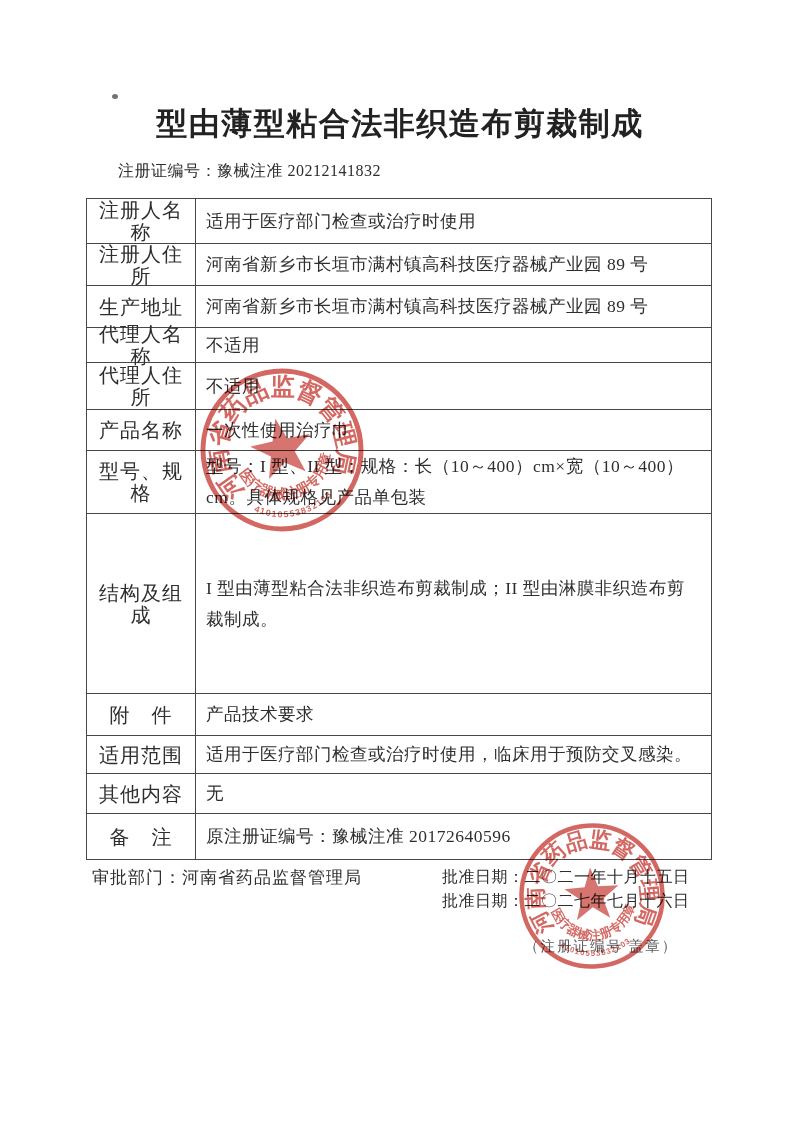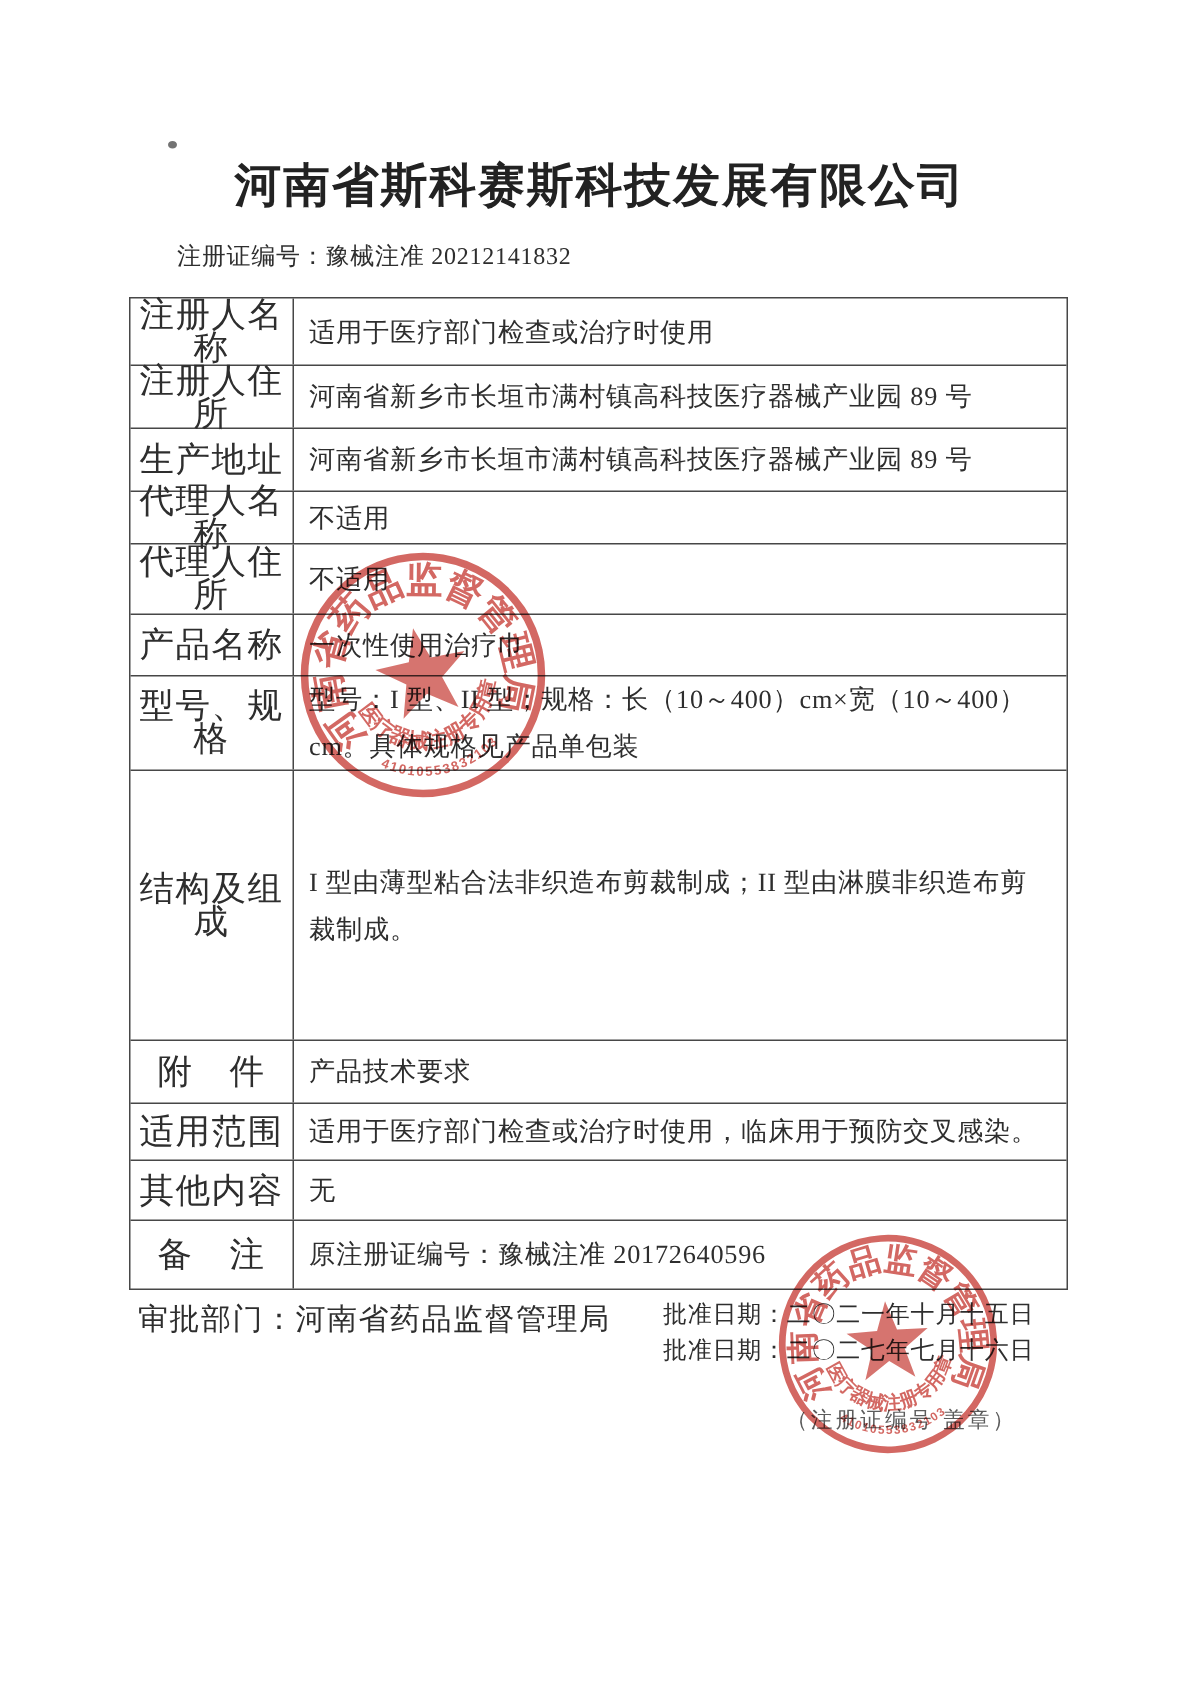--- a/index.html
+++ b/index.html
@@ -17,48 +17,48 @@
   .certno { position:absolute; left:118px; top:161px; font-size:16px; letter-spacing:.5px; }
   .tbl {
     position:absolute; left:86px; top:198px; width:626px;
     border:1.5px solid #474747; box-sizing:border-box;
   }
   .tr { display:flex; border-bottom:1.5px solid #474747; box-sizing:border-box; }
   .tr:last-child { border-bottom:none; }
   .td-l {
     width:109px; border-right:1.5px solid #474747; box-sizing:border-box;
     display:flex; align-items:center; justify-content:center; text-align:center;
-    font-size:23px; letter-spacing:1px; line-height:22px; padding:0 2px;
+    font-size:20px; letter-spacing:1px; line-height:22px; padding:0 2px;
   }
   .td-v {
     flex:1; display:flex; align-items:center; padding:2px 10px;
     font-size:17.5px; letter-spacing:.5px; line-height:31px; white-space:pre-line;
   }
   .tr:nth-child(1){height:45px}  .tr:nth-child(2){height:42px}
   .tr:nth-child(3){height:42px}  .tr:nth-child(4){height:35px}
   .tr:nth-child(5){height:47px}  .tr:nth-child(6){height:41px}
   .tr:nth-child(7){height:63px}  .tr:nth-child(8){height:180px}
   .tr:nth-child(9){height:42px}  .tr:nth-child(10){height:38px}
   .tr:nth-child(11){height:40px} .tr:nth-child(12){height:45px}
-  .dept { position:absolute; left:92px; top:866px; font-size:20px; letter-spacing:1px; z-index:1; }
+  .dept { position:absolute; left:92px; top:866px; font-size:17px; letter-spacing:1px; z-index:1; }
   .dates { position:absolute; left:442px; top:865px; font-size:16px; line-height:23.5px; letter-spacing:.5px; z-index:1; }
   .sealnote { position:absolute; left:524px; top:937px; font-size:14.5px; letter-spacing:2px; color:#5c5c5c; z-index:1; }
   .stamp { position:absolute; mix-blend-mode:multiply; opacity:.8; z-index:2; }
   .stamp text { font-family:"Liberation Sans", sans-serif; font-weight:700; }
   #stamp1 { left:198px; top:366px; width:168px; height:168px; transform:rotate(-12deg); }
   #stamp2 { left:517px; top:821px; width:150px; height:150px; transform:rotate(-4deg); }
 </style>
 </head>
 <body>
 
 <div class="page">
 
   <div class="speck"></div>
 
-  <h1 class="title">河南省斯科赛斯科技发展有限公司</h1>
+  <h1 class="title">型由薄型粘合法非织造布剪裁制成</h1>
 
   <div class="certno">
     <span>注册证编号：</span><span>豫械注准 20212141832</span>
   </div>
 
   <div class="tbl">
     <div class="tr">
         <div class="td-l">注册人名称</div>
         <div class="td-v">适用于医疗部门检查或治疗时使用</div>
       </div>

